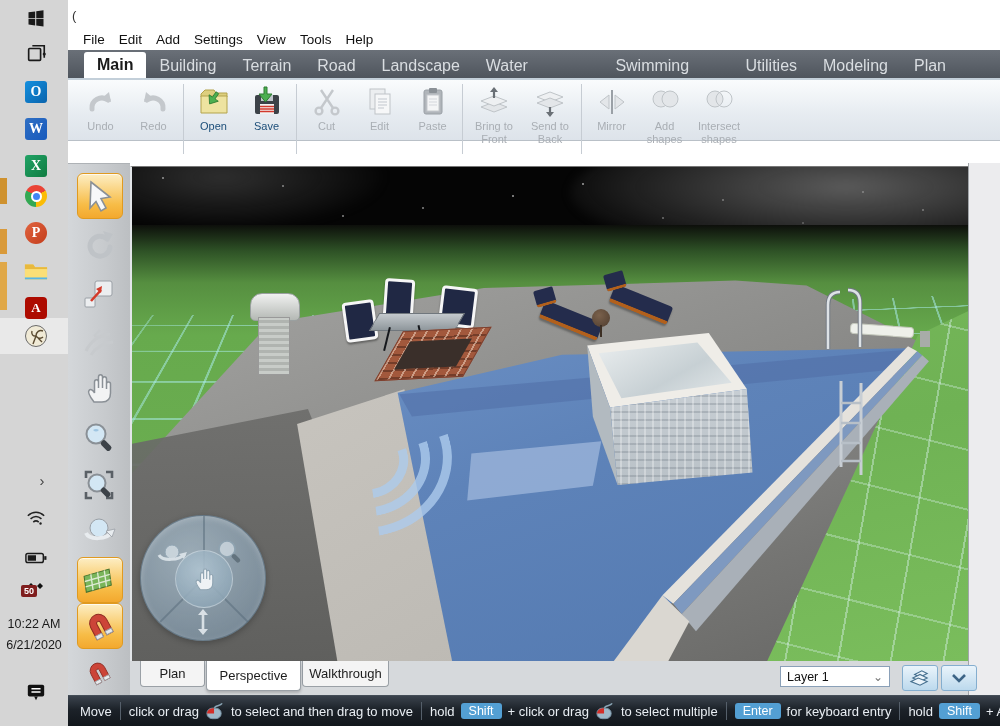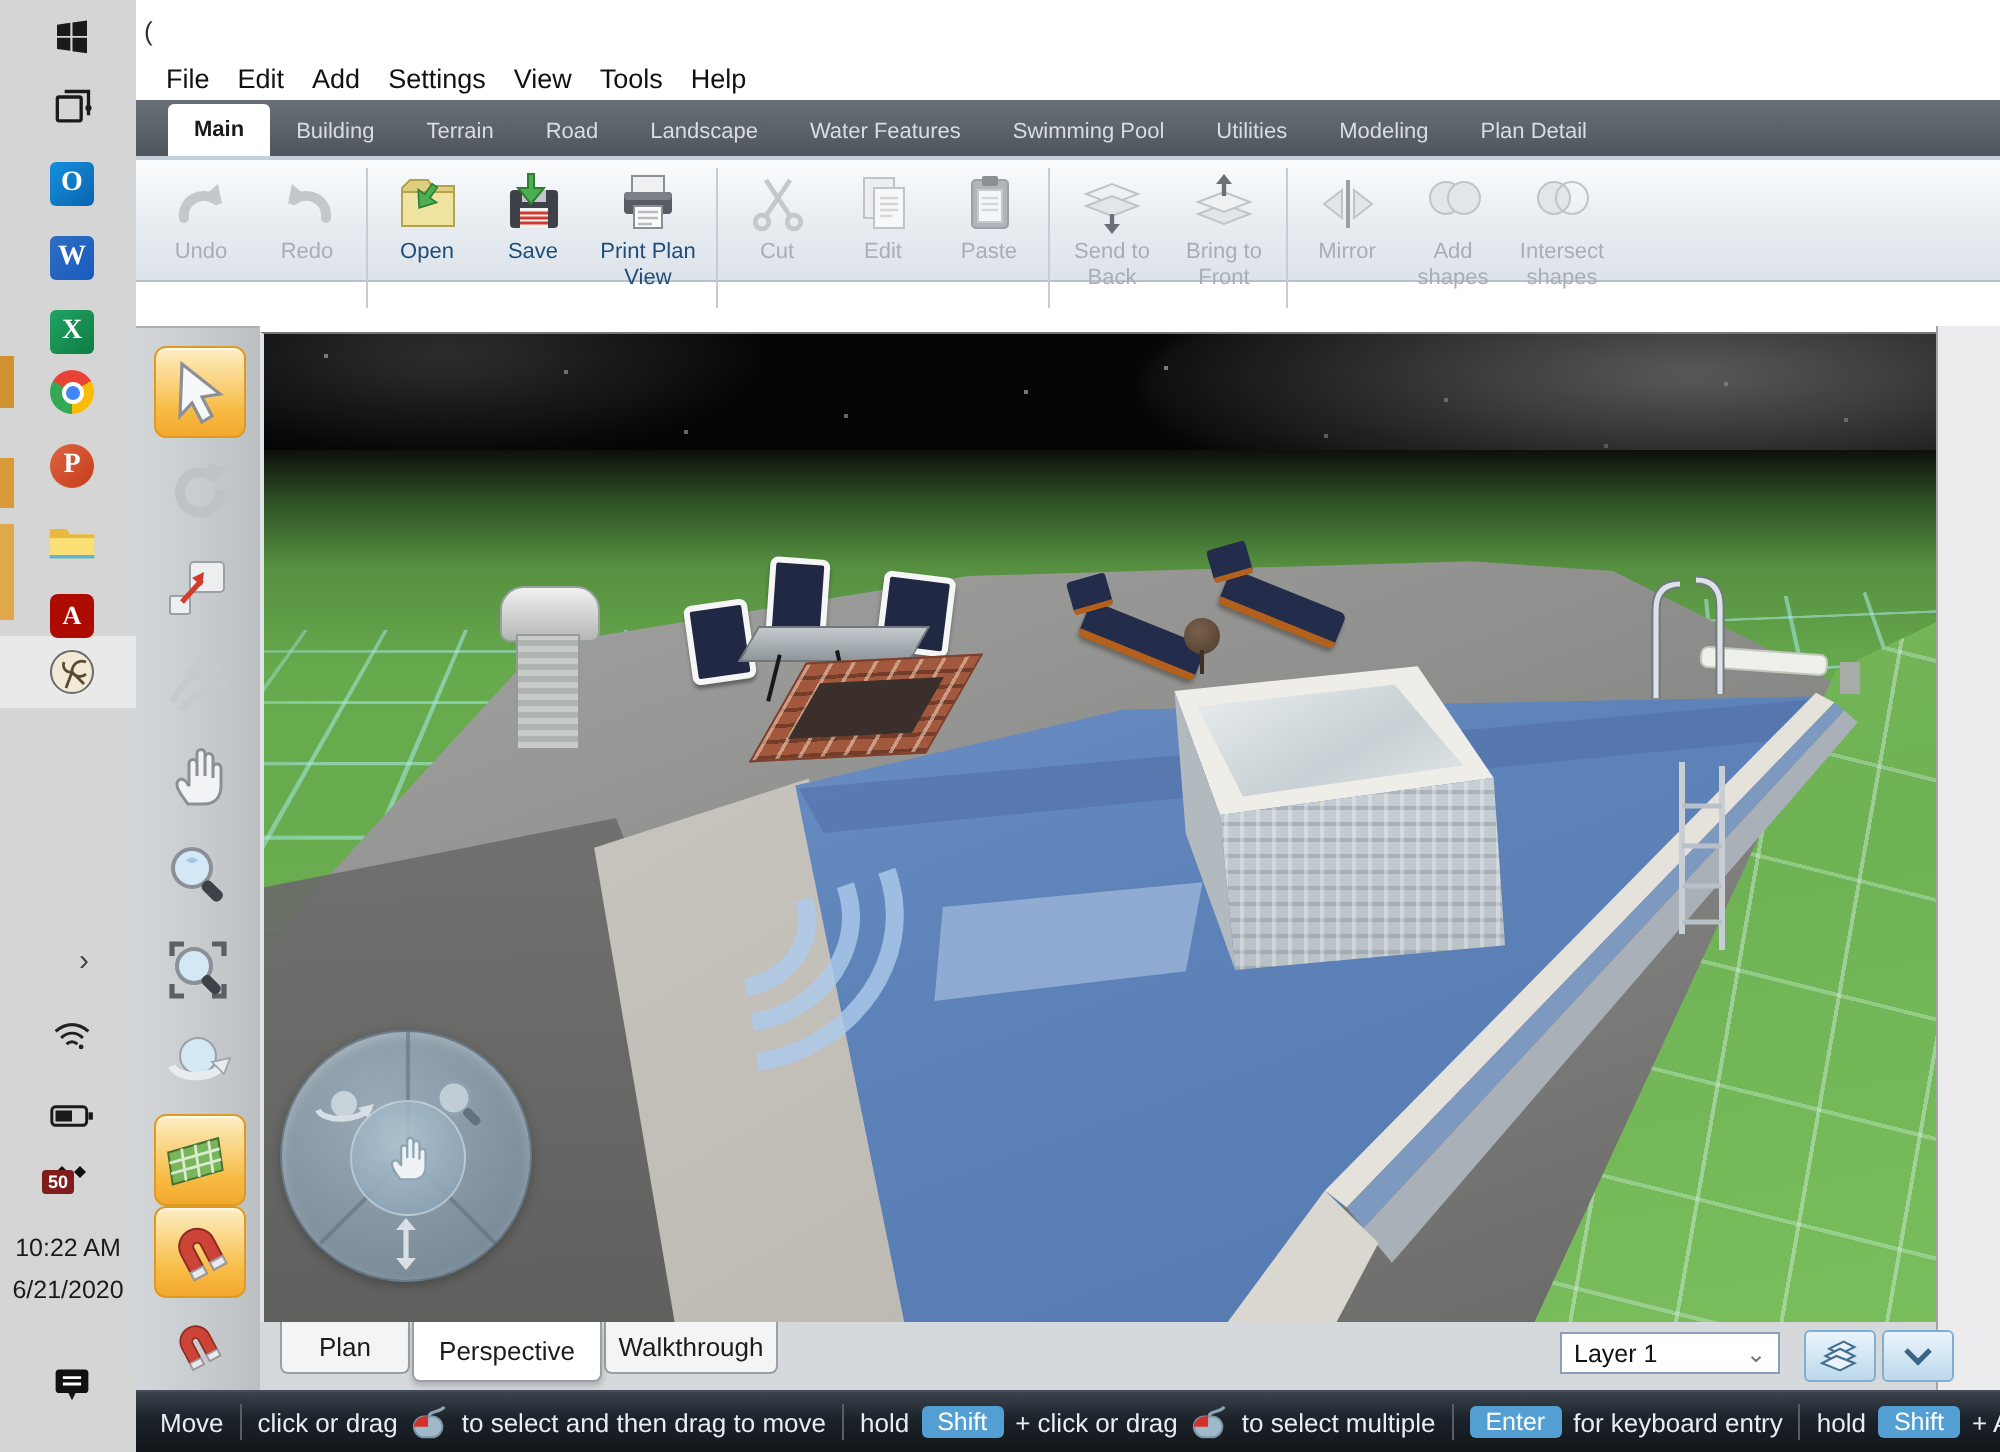--- a/index.html
+++ b/index.html
@@ -22,21 +22,21 @@
     padding:0 3px;border-radius:2px;line-height:12px;}
 
   
   #app{position:absolute;left:68px;top:0;width:932px;height:726px;background:#fff;}
   #titlebar{position:absolute;left:0;top:0;width:100%;height:28px;background:#fff;color:#333;font-size:13px;}
   #titlefrag{position:absolute;left:4px;top:8px;}
   #menubar{position:absolute;left:0;top:28px;width:100%;height:22px;display:flex;align-items:center;font-size:13.5px;color:#111;padding-left:8px;box-sizing:border-box;}
   .menu-item{padding:0 7px;cursor:default;}
   #ribbon{position:absolute;left:0;top:50px;width:100%;height:28px;background:linear-gradient(#6a7078,#4f555d);
     display:flex;align-items:flex-end;border-bottom:2px solid #c3cfd9;box-sizing:content-box;}
-  .rtab{font-size:11px;color:#d9dde1;padding:0 13px;line-height:24px;height:24px;}
+  .rtab{font-size:16px;color:#d9dde1;padding:0 13px;line-height:24px;height:24px;}
   .rtab.active{background:#fff;color:#1a1a1a;border-radius:3px 3px 0 0;height:26px;line-height:26px;margin-left:16px;font-weight:bold;}
   #toolbar{position:absolute;left:0;top:80px;width:100%;height:61px;
     background:linear-gradient(#fafcfd,#e7ecf1 55%,#dde3ea);border-bottom:1px solid #b9c0c7;
     display:flex;align-items:flex-start;padding-left:6px;box-sizing:border-box;}
   .tbtn{width:53px;margin-top:5px;display:flex;flex-direction:column;align-items:center;gap:1px;}
   .tbtn svg{width:34px;height:34px;}
   .tlabel{font-size:11px;line-height:1.15;text-align:center;color:#1c4e79;}
   .tbtn.disabled .tlabel{color:#a9aeb4;}
   .tsep{width:1px;height:70px;background:#c6ccd3;margin:4px 3px 0 3px;}
 
@@ -304,30 +304,20 @@
       <div class="tbtn">
         <svg viewBox="0 0 34 34">
           <rect x="5" y="10" width="24" height="19" rx="2" fill="#3c4248"></rect>
           <rect x="10" y="19" width="14" height="10" fill="#f2f2f2"></rect>
           <path d="M10 21.5h14M10 24h14M10 26.5h14" stroke="#d23a2e" stroke-width="1.4"></path>
           <rect x="11" y="10" width="12" height="6" fill="#c0c6cc"></rect>
           <path d="M17 2v7h5l-6.5 8L9 9h5V2z" fill="#4caf50" stroke="#2e7d32"></path>
           </svg>
         <span class="tlabel">Save</span>
       </div>
-      <div class="tbtn" style="width:62px;">
-        <svg viewBox="0 0 34 34">
-          <rect x="9" y="3" width="16" height="9" fill="#eef0f2" stroke="#8a9096"></rect>
-          <rect x="5" y="11" width="24" height="11" rx="2" fill="#565c62"></rect>
-          <rect x="5" y="11" width="24" height="4" rx="2" fill="#7a8086"></rect>
-          <rect x="10" y="18" width="14" height="11" fill="#fafafa" stroke="#8a9096"></rect>
-          <path d="M12 21h10M12 24h10M12 27h7" stroke="#b8bcc0" stroke-width="1.3"></path>
-          </svg>
-        <span class="tlabel">Print Plan View</span>
-      </div>
       <div class="tsep"></div>
       <div class="tbtn disabled">
         <svg viewBox="0 0 34 34" fill="none" stroke="#c4c8cc" stroke-width="2.4">
           <path d="M11 5l12 18M23 5L11 23"></path>
             <circle cx="9" cy="26" r="3.4"></circle>
             <circle cx="25" cy="26" r="3.4"></circle>
           </svg>
         <span class="tlabel">Cut</span>
       </div>
       <div class="tbtn disabled">
@@ -343,35 +333,35 @@
           <rect x="8" y="5" width="18" height="24" rx="2" fill="#b0b5ba" stroke="#9aa0a6"></rect>
           <rect x="13" y="3" width="8" height="5" rx="1" fill="#8a9096"></rect>
           <rect x="11" y="10" width="12" height="16" fill="#f4f5f6" stroke="#c6cacd"></rect>
           <path d="M13 14h8M13 17h8M13 20h8" stroke="#d3d7db" stroke-width="1.2"></path>
           </svg>
         <span class="tlabel">Paste</span>
       </div>
       <div class="tsep"></div>
       <div class="tbtn disabled" style="width:56px;">
         <svg viewBox="0 0 34 34">
+          <path d="M4 22l13-5 13 5-13 5z" fill="#e3e6e9" stroke="#bfc4c8"></path>
+          <path d="M4 16l13-5 13 5-13 5z" fill="#eef0f2" stroke="#bfc4c8"></path>
+          <path d="M17 13V4" stroke="#6a7076" stroke-width="2.2"></path>
+            <path d="M13 7l4-5 4 5z" fill="#6a7076"></path>
+          </svg>
+        <span class="tlabel">Bring to Front</span>
+      </div>
+      <div class="tbtn disabled" style="width:56px;">
+        <svg viewBox="0 0 34 34">
           <path d="M4 12l13-5 13 5-13 5z" fill="#eef0f2" stroke="#bfc4c8"></path>
           <path d="M4 18l13-5 13 5-13 5z" fill="#e3e6e9" stroke="#bfc4c8"></path>
           <path d="M17 22v8" stroke="#6a7076" stroke-width="2.2"></path>
             <path d="M13 27l4 5 4-5z" fill="#6a7076"></path>
           </svg>
         <span class="tlabel">Send to Back</span>
-      </div>
-      <div class="tbtn disabled" style="width:56px;">
-        <svg viewBox="0 0 34 34">
-          <path d="M4 22l13-5 13 5-13 5z" fill="#e3e6e9" stroke="#bfc4c8"></path>
-          <path d="M4 16l13-5 13 5-13 5z" fill="#eef0f2" stroke="#bfc4c8"></path>
-          <path d="M17 13V4" stroke="#6a7076" stroke-width="2.2"></path>
-            <path d="M13 7l4-5 4 5z" fill="#6a7076"></path>
-          </svg>
-        <span class="tlabel">Bring to Front</span>
       </div>
       <div class="tsep"></div>
       <div class="tbtn disabled">
         <svg viewBox="0 0 34 34">
           <path d="M5 17l9-7v14zM29 17l-9-7v14z" fill="#e3e6e9" stroke="#bfc4c8"></path>
           <path d="M17 5v24" stroke="#9aa0a6" stroke-width="2"></path>
           </svg>
         <span class="tlabel">Mirror</span>
       </div>
       <div class="tbtn disabled">

